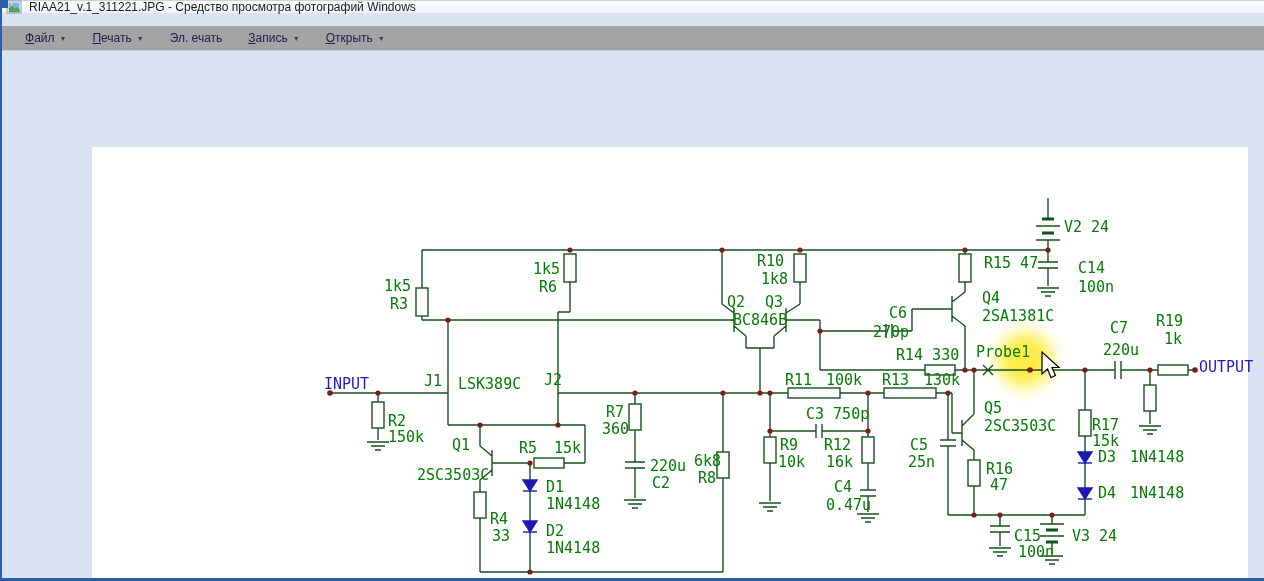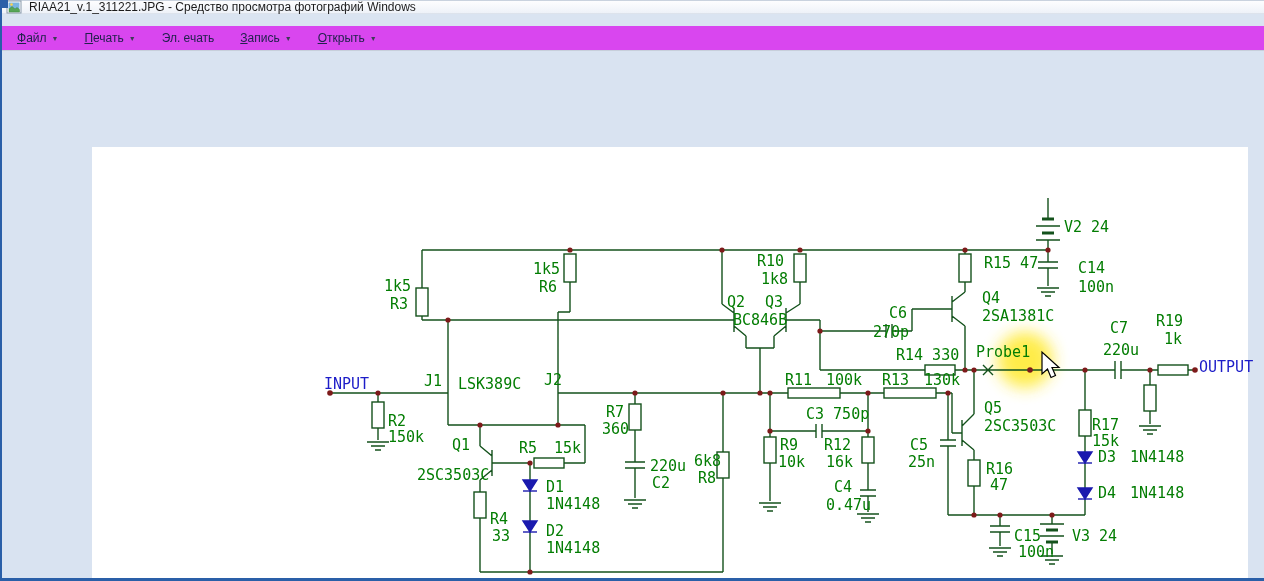--- a/index.html
+++ b/index.html
@@ -9,22 +9,22 @@
   }
   .titlebar{
     position:absolute;top:0;left:0;right:0;height:14px;
     background:linear-gradient(#fdfdfe,#eef2f8);
     border-top:1px solid #c9d2de;border-bottom:1px solid #dde3ec;
     display:flex;align-items:center;padding-left:6px;gap:7px;box-sizing:border-box;z-index:4;
   }
   .corner-square{position:absolute;top:0;left:0;width:8px;height:8px;background:#2a5fa8;z-index:7;}
   .title-text{font-size:12px;color:#1b1b1b;white-space:nowrap;}
   .menubar{
-    position:absolute;top:26px;left:0;right:0;height:25px;background:#d946ef;
-    border-bottom:1px solid #c7cfdb;display:flex;align-items:center;padding-left:8px;box-sizing:border-box;z-index:4;
+    position:absolute;top:26px;left:0;right:0;height:25px;background:#a3a3a3;
+    border-bottom:1px solid #c7cfdb;display:flex;align-items:center;padding-left:16px;box-sizing:border-box;z-index:4;
   }
   .menu-item{display:flex;align-items:center;gap:5px;padding:3px 9px;margin-right:8px;font-size:12px;color:#22224e;cursor:default;}
   .menu-item .u{text-decoration:underline;}
   .mi-arrow{font-size:7px;color:#3c3c55;line-height:1;}
   .client{position:absolute;top:51px;left:0;right:0;bottom:0;background:#d9e3f1;z-index:1;}
   .canvas{position:absolute;left:92px;top:96px;width:1156px;height:434px;background:#ffffff;}
   svg.schem{position:absolute;top:0;left:0;width:1264px;height:581px;z-index:2;pointer-events:none;}
   .edge-left{position:absolute;left:0;top:0;width:2px;height:581px;background:#2a5fa8;z-index:6;}
   .edge-bottom{position:absolute;left:0;bottom:0;width:1264px;height:3px;background:#2a5fa8;z-index:6;}
   .w{stroke:var(--wire,#14521c);stroke-width:1.4;fill:none;}

